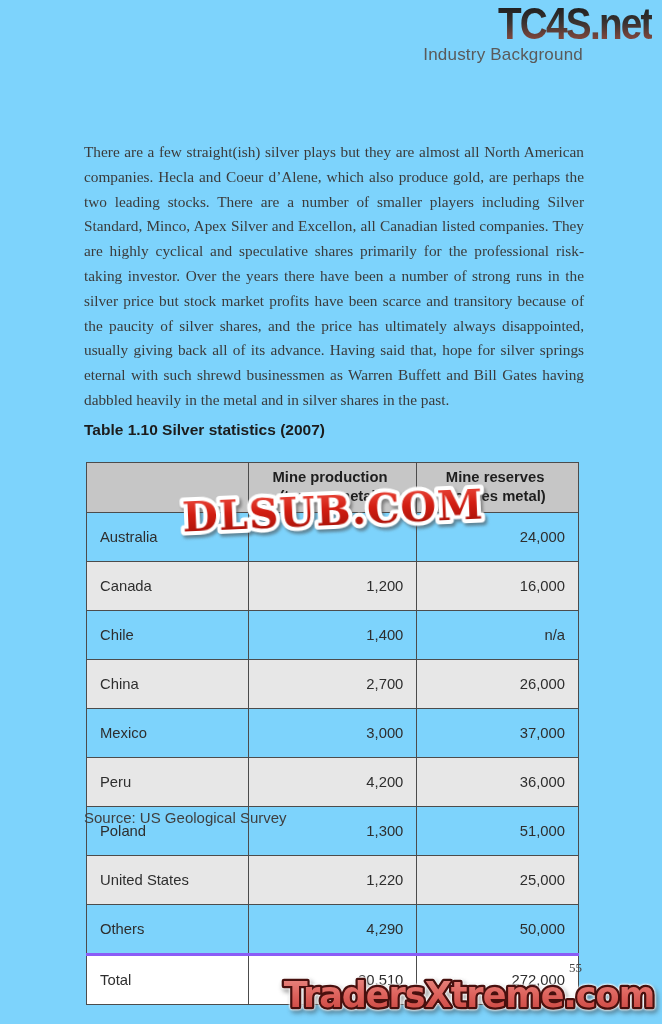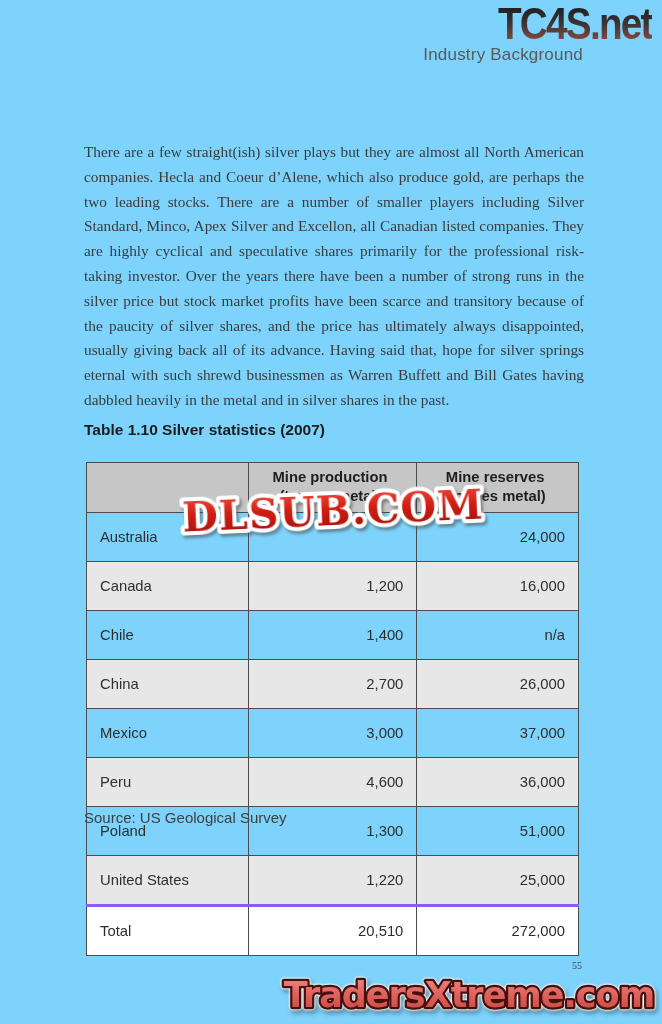--- a/index.html
+++ b/index.html
@@ -132,21 +132,21 @@
     stroke-width: 8px;
     stroke-linejoin: round;
   }
 
   
   .page-number {
     position: absolute;
     top: 960px;
     right: 80px;
     font-family: "Liberation Serif", "DejaVu Serif", serif;
-    font-size: 10px;
+    font-size: 13px;
     color: #444444;
   }
   .tx-logo {
     position: absolute;
     top: 972px;
     right: 2px;
     width: 382px;
     height: 48px;
     filter: drop-shadow(0 0 1.2px #ffffff) drop-shadow(0 0 1.2px #ffffff) drop-shadow(2px 3px 2px rgba(40,40,40,0.45));
     pointer-events: none;
@@ -209,32 +209,37 @@
         <td class="num-cell">2,700</td>
         <td class="num-cell">26,000</td>
       </tr>
       <tr>
         <td class="country-cell">Mexico</td>
         <td class="num-cell">3,000</td>
         <td class="num-cell">37,000</td>
       </tr>
       <tr>
         <td class="country-cell">Peru</td>
-        <td class="num-cell">4,600</td>
+        <td class="num-cell">4,200</td>
         <td class="num-cell">36,000</td>
       </tr>
       <tr>
         <td class="country-cell">Poland</td>
         <td class="num-cell">1,300</td>
         <td class="num-cell">51,000</td>
       </tr>
       <tr>
         <td class="country-cell">United States</td>
         <td class="num-cell">1,220</td>
         <td class="num-cell">25,000</td>
+      </tr>
+      <tr>
+        <td class="country-cell">Others</td>
+        <td class="num-cell">4,290</td>
+        <td class="num-cell">50,000</td>
       </tr>
       <tr class="total-row">
         <td class="country-cell">Total</td>
         <td class="num-cell">20,510</td>
         <td class="num-cell">272,000</td>
       </tr>
     </tbody>
   </table>
 
   <svg class="dlsub-watermark" viewBox="0 0 310 76" aria-hidden="true">

